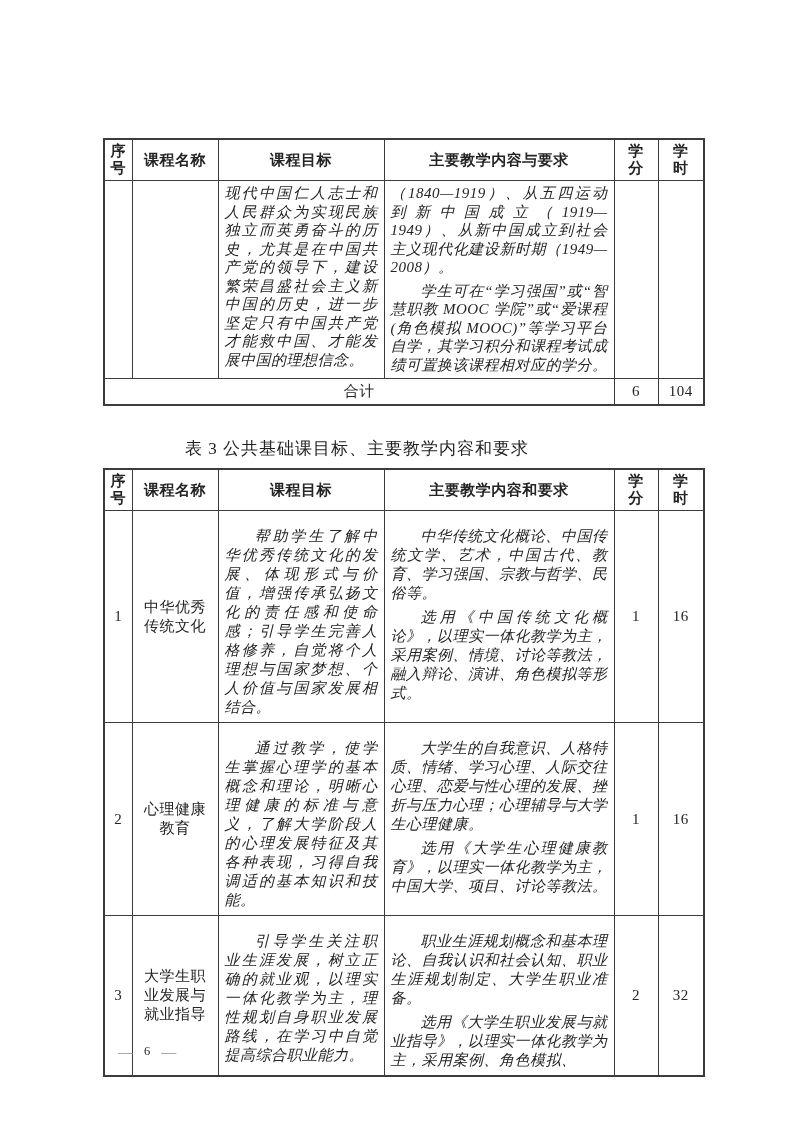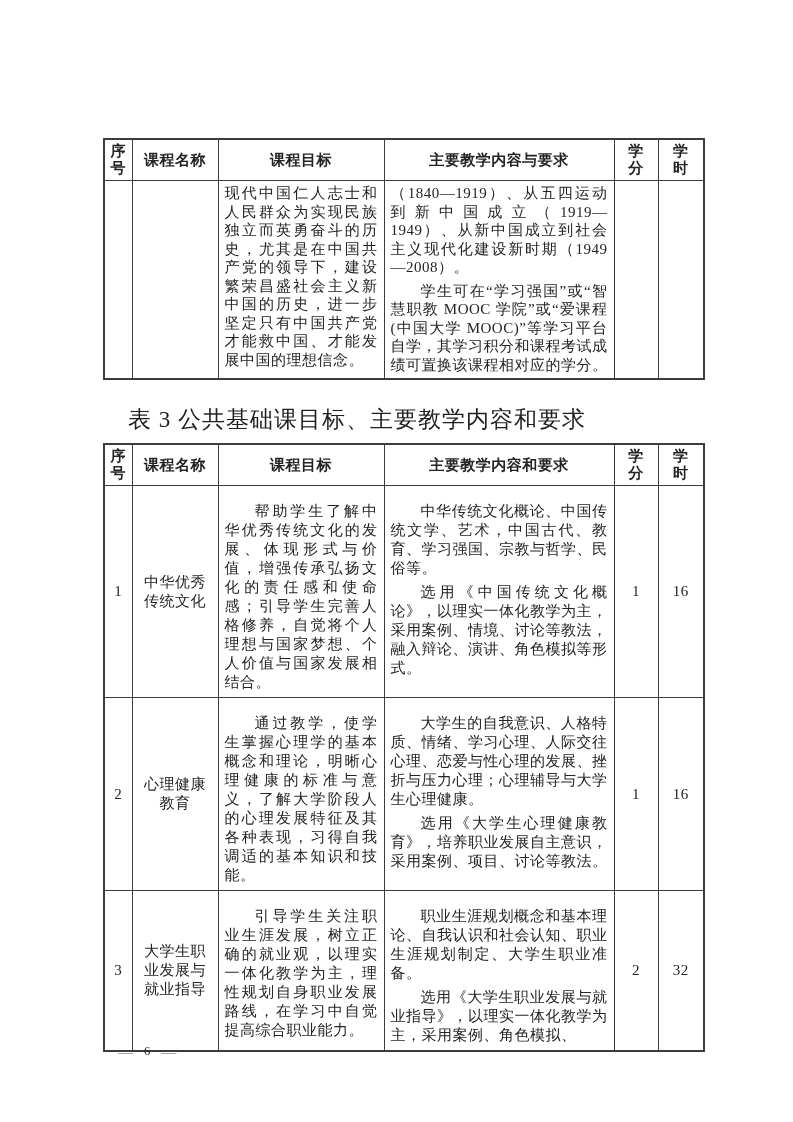--- a/index.html
+++ b/index.html
@@ -20,31 +20,31 @@
     font-weight:bold; text-align:center; vertical-align:middle;
     padding:3px 2px; line-height:17px; font-size:15px; letter-spacing:0.5px;
   }
   th.stack { white-space:pre-line; }
   td.c { text-align:center; vertical-align:middle; letter-spacing:0.5px; }
   td.name { text-align:center; vertical-align:middle; padding:12px 10px; line-height:19px; letter-spacing:0.5px;font-family:Liberation Serif, serif; }
   td.txt {
     vertical-align:top; padding:16px 6px 5px; text-align:justify;
     text-justify:inter-ideograph;
   }
-  .p { margin:0; line-height:19px; letter-spacing:0.5px; }
+  .p { margin:0; line-height:19px; letter-spacing:0.5px;font-style:italic; }
   .p + .p { margin-top:5px; }
   .indent { text-indent:2em; }
   #t1 .p { line-height:18.5px; }
   #t1 td.txt { padding:3px 6px 4px; }
   tr.total-row td { height:23px; }
 
   .caption {
     width:600px; box-sizing:border-box; padding-right:92px;
-    text-align:center; font-size:23px; letter-spacing:1px;
-    margin:24px 0 8px 0; color:#1f1f1f;
+    text-align:center; font-size:17px; letter-spacing:1px;
+    margin:31px 0 8px 0; color:#1f1f1f;
   }
 
   .footer {
     position:absolute; left:118px; top:1044px;
     display:flex; align-items:center; gap:11px;
   }
   .footer .dash { color:#8a8a8a; font-size:15px; line-height:14px; }
   .footer .pnum { color:#222; font-size:12.5px; }
 </style>
 </head>
@@ -77,24 +77,29 @@
       </thead>
       <tbody>
         <tr>
           <td class="c"></td>
           <td class="name"></td>
           <td class="txt">
             <p class="p">现代中国仁人志士和人民群众为实现民族独立而英勇奋斗的历史，尤其是在中国共产党的领导下，建设繁荣昌盛社会主义新中国的历史，进一步坚定只有中国共产党才能救中国、才能发展中国的理想信念。</p>
           </td>
           <td class="txt">
             <p class="p">（1840—1919）、从五四运动到新中国成立（1919—1949）、从新中国成立到社会主义现代化建设新时期（1949—2008）。</p>
-            <p class="p indent">学生可在“学习强国”或“智慧职教 MOOC 学院”或“爱课程(中国大学 MOOC)”等学习平台自学，其学习积分和课程考试成绩可置换该课程相对应的学分。</p>
+            <p class="p indent">学生可在“学习强国”或“智慧职教 MOOC 学院”或“爱课程(角色模拟 MOOC)”等学习平台自学，其学习积分和课程考试成绩可置换该课程相对应的学分。</p>
           </td>
           <td class="c"></td>
           <td class="c"></td>
+        </tr>
+        <tr class="total-row">
+          <td class="c" colspan="4">合计</td>
+          <td class="c">6</td>
+          <td class="c">104</td>
         </tr>
       </tbody>
     </table>
 
     <div class="caption">表 3 公共基础课目标、主要教学内容和要求</div>
 
     <table class="tbl" id="t3">
       <colgroup>
         <col style="width:28px">
           <col style="width:86px">
@@ -131,21 +136,21 @@
           <td class="c">16</td>
         </tr>
         <tr>
           <td class="c">2</td>
           <td class="name">心理健康教育</td>
           <td class="txt">
             <p class="p indent">通过教学，使学生掌握心理学的基本概念和理论，明晰心理健康的标准与意义，了解大学阶段人的心理发展特征及其各种表现，习得自我调适的基本知识和技能。</p>
           </td>
           <td class="txt">
             <p class="p indent">大学生的自我意识、人格特质、情绪、学习心理、人际交往心理、恋爱与性心理的发展、挫折与压力心理；心理辅导与大学生心理健康。</p>
-            <p class="p indent">选用《大学生心理健康教育》，培养职业发展自主意识，采用案例、项目、讨论等教法。</p>
+            <p class="p indent">选用《大学生心理健康教育》，以理实一体化教学为主，中国大学、项目、讨论等教法。</p>
           </td>
           <td class="c">1</td>
           <td class="c">16</td>
         </tr>
         <tr>
           <td class="c">3</td>
           <td class="name">大学生职业发展与就业指导</td>
           <td class="txt">
             <p class="p indent">引导学生关注职业生涯发展，树立正确的就业观，以理实一体化教学为主，理性规划自身职业发展路线，在学习中自觉提高综合职业能力。</p>
           </td>

